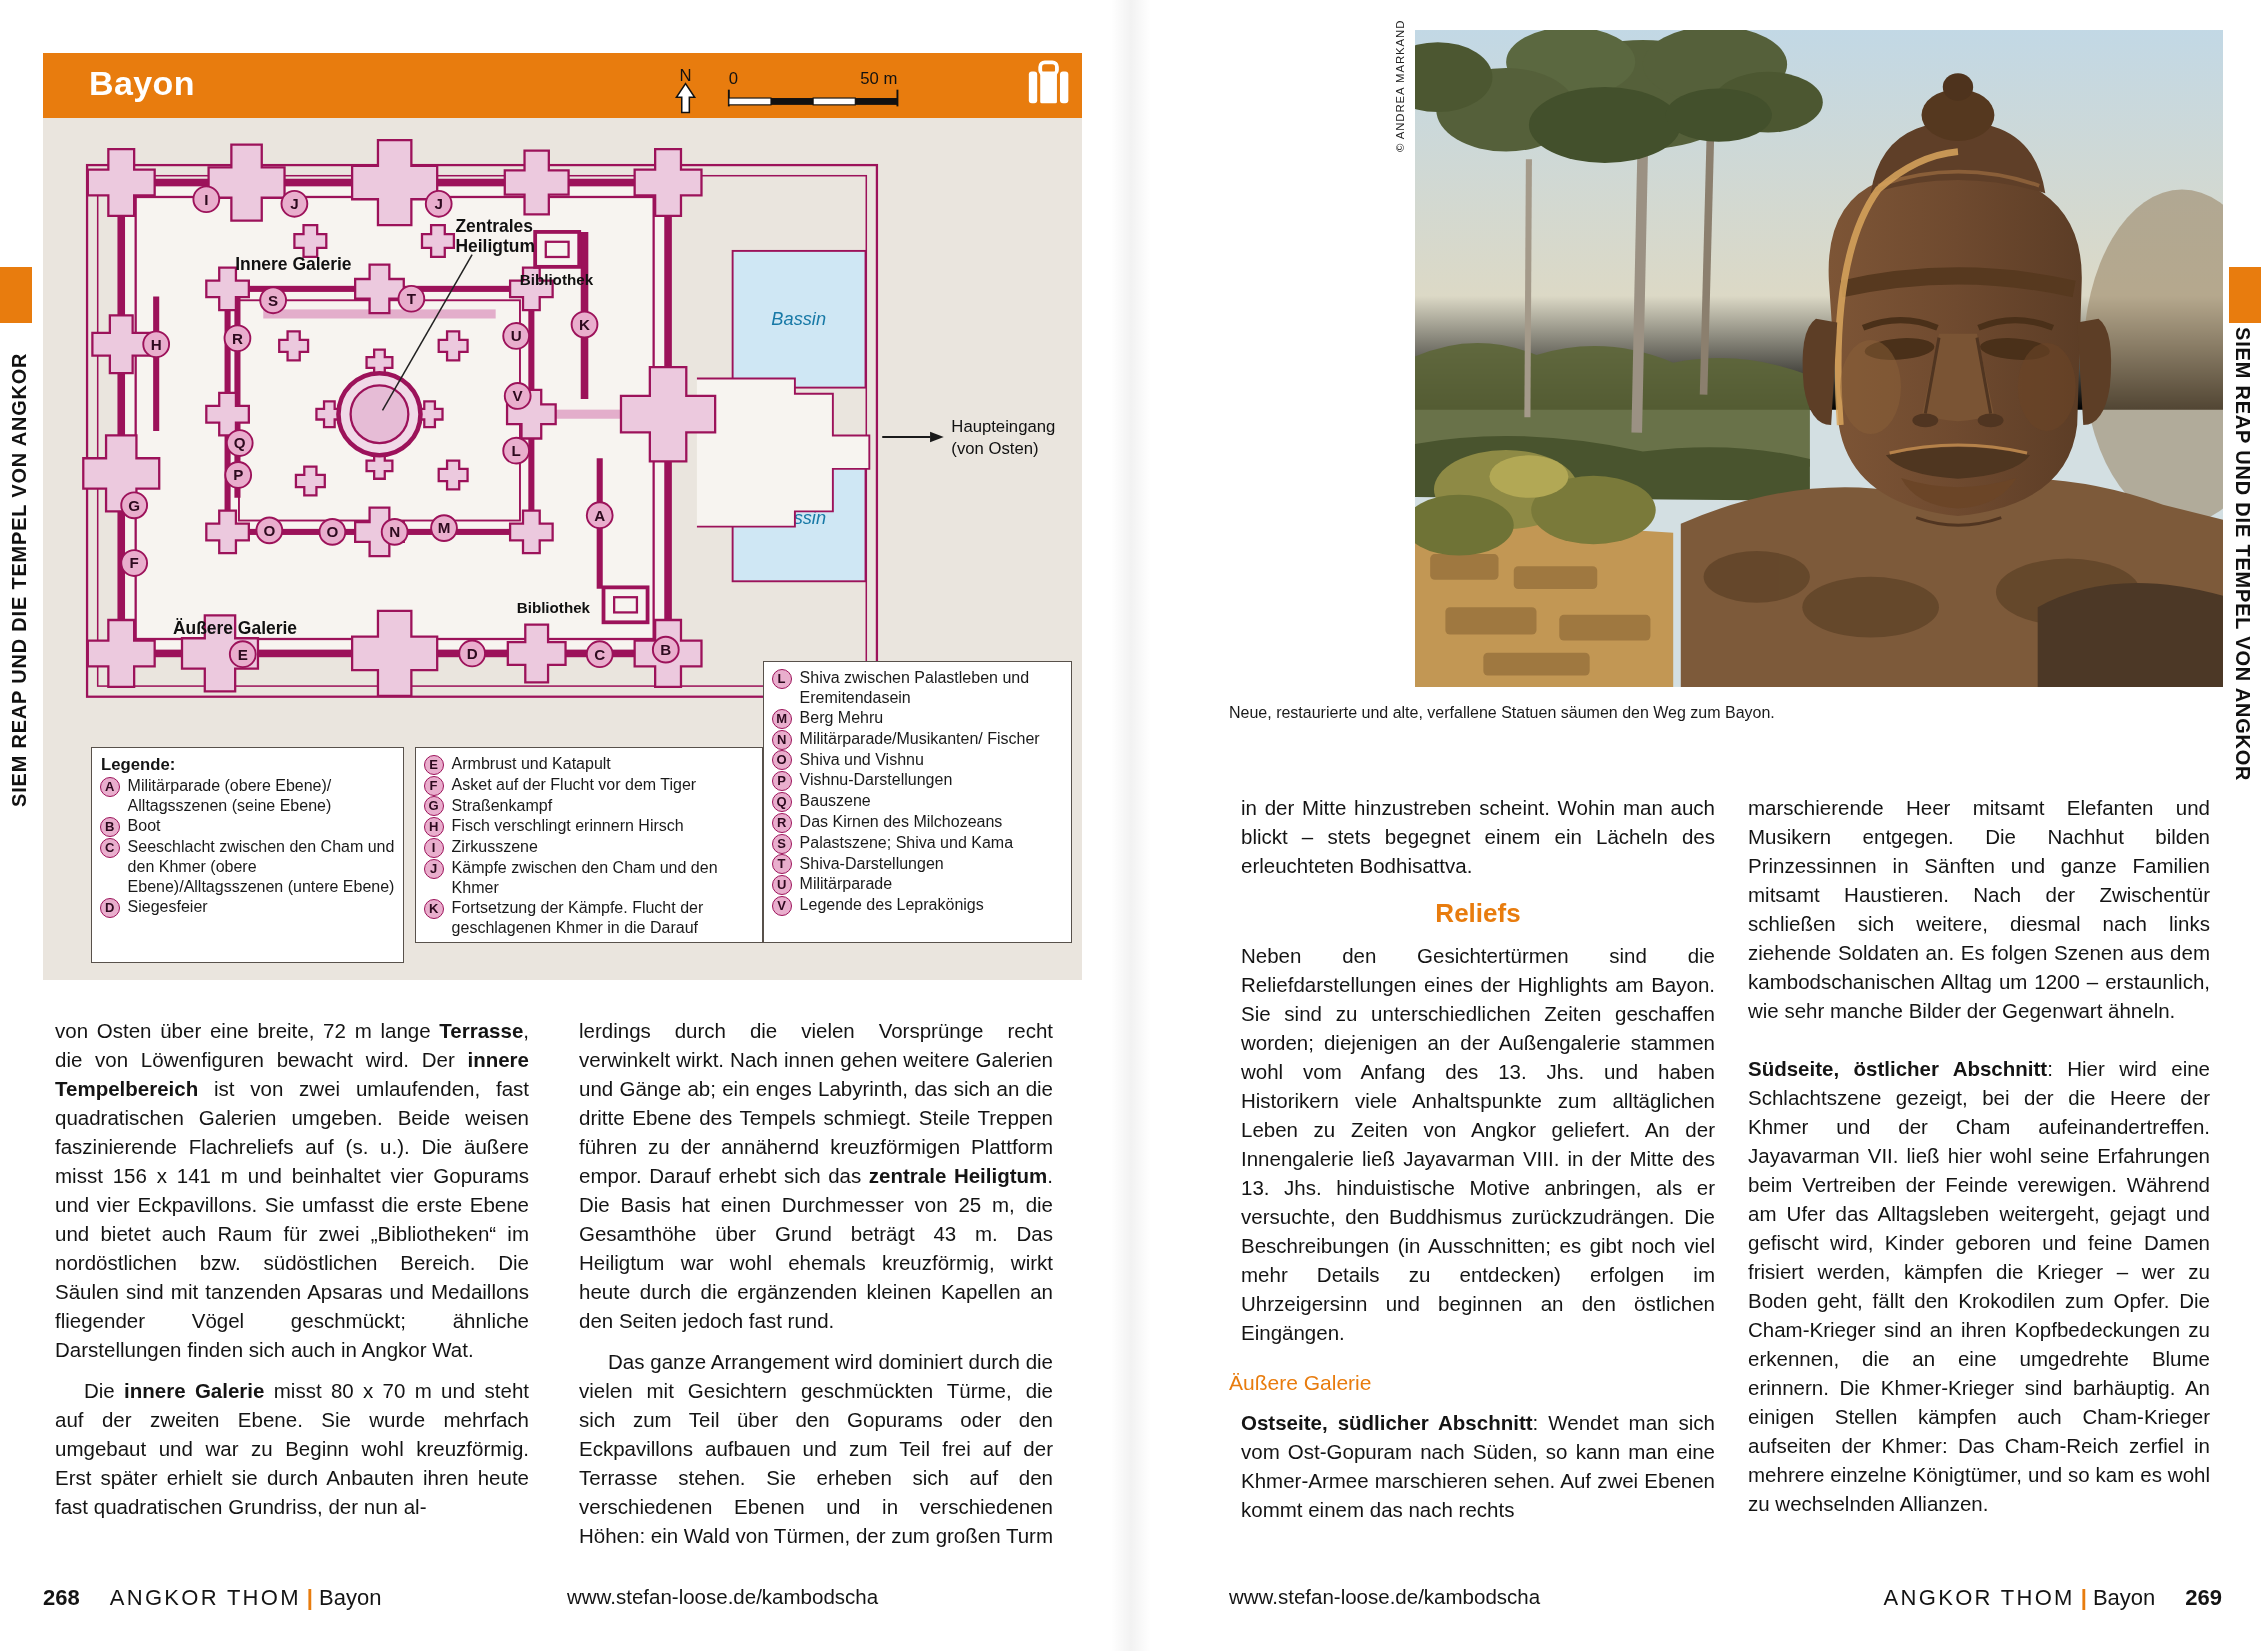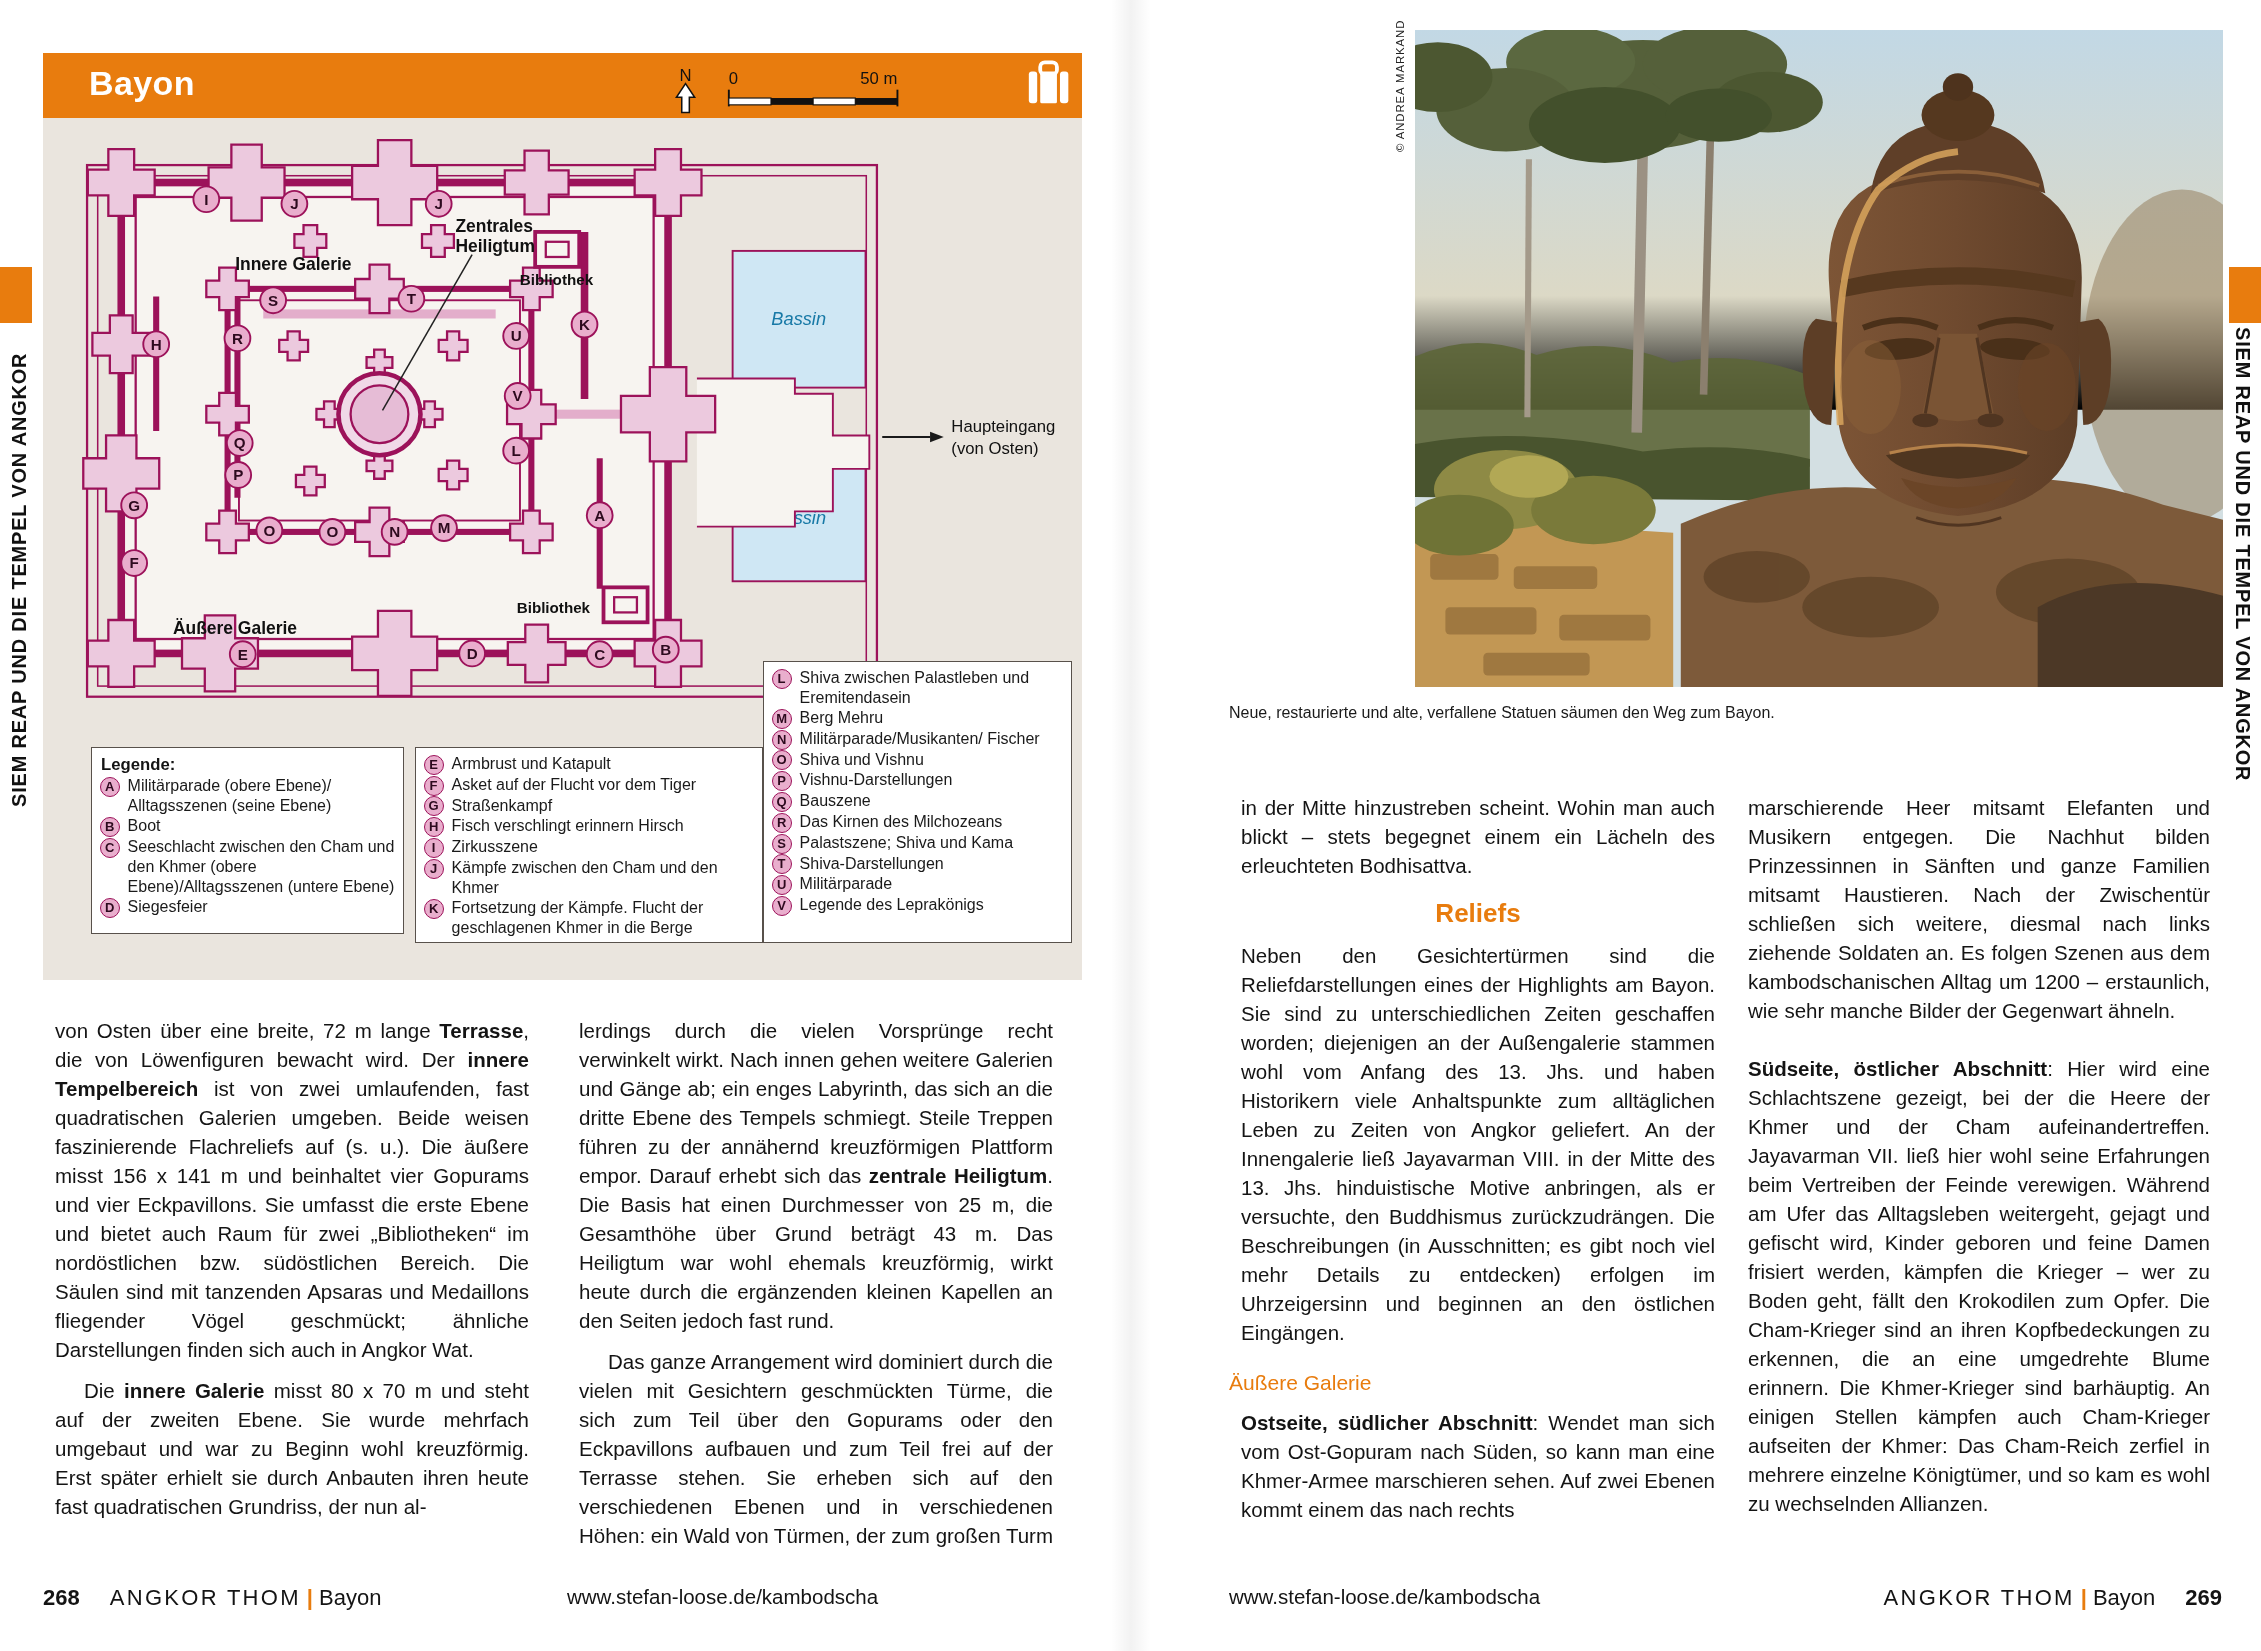--- a/index.html
+++ b/index.html
@@ -26,21 +26,21 @@
 
   
   .map-box{position:absolute;left:43px;top:53px;width:1039px;height:927px;}
   .map-header{position:absolute;left:0;top:0;width:1039px;height:65px;background:var(--orange);}
   .map-title{position:absolute;left:46px;top:11.4px;color:#fff;font-size:34px;font-weight:bold;letter-spacing:0.4px;}
   .map-body{position:absolute;left:0;top:65px;width:1039px;height:862px;background:var(--mapbg);}
   .map-svg{position:absolute;left:0;top:0;}
   .hdr-svg{position:absolute;left:0;top:0;}
 
   .legend-box{position:absolute;background:#fff;border:1.5px solid #58514b;padding:6px 7.6px 4.6px 7.6px;box-sizing:border-box;}
-  .lb1{left:48px;top:629px;width:313px;height:187px;}
+  .lb1{left:48px;top:629px;width:313px;height:216px;}
   .lb2{left:372px;top:629px;width:348px;height:196px;}
   .lb3{left:720px;top:543px;width:309px;height:282px;}
   .legend-title{font-weight:bold;font-size:16.7px;margin:0.8px 0 1.5px 1.5px;}
   .legend-item{display:grid;grid-template-columns:28px 1fr;font-size:16px;line-height:20px;color:#1a1a1a;}
   .legend-circle{width:20px;height:20px;border-radius:50%;background:#e9aecd;border:1.5px solid var(--mag);
                  color:#2d0a1e;font-weight:bold;font-size:13px;display:flex;align-items:center;justify-content:center;
                  box-sizing:border-box;margin-top:0.8px;}
 
   
   .col{position:absolute;font-size:20.5px;line-height:29px;text-align:justify;color:var(--ink);}
@@ -299,21 +299,21 @@
             <div class="legend-item">
               <div class="legend-circle">I</div>
               <div>Zirkusszene</div>
             </div>
             <div class="legend-item">
               <div class="legend-circle">J</div>
               <div>Kämpfe zwischen den Cham und den Khmer</div>
             </div>
             <div class="legend-item">
               <div class="legend-circle">K</div>
-              <div>Fortsetzung der Kämpfe. Flucht der geschlagenen Khmer in die Berge</div>
+              <div>Fortsetzung der Kämpfe. Flucht der geschlagenen Khmer in die Darauf</div>
             </div>
           </div>
       </div>
       <div class="legend-box lb3">
         <div>
             <div class="legend-item">
               <div class="legend-circle">L</div>
               <div>Shiva zwischen Palastleben und Eremitendasein</div>
             </div>
             <div class="legend-item">

